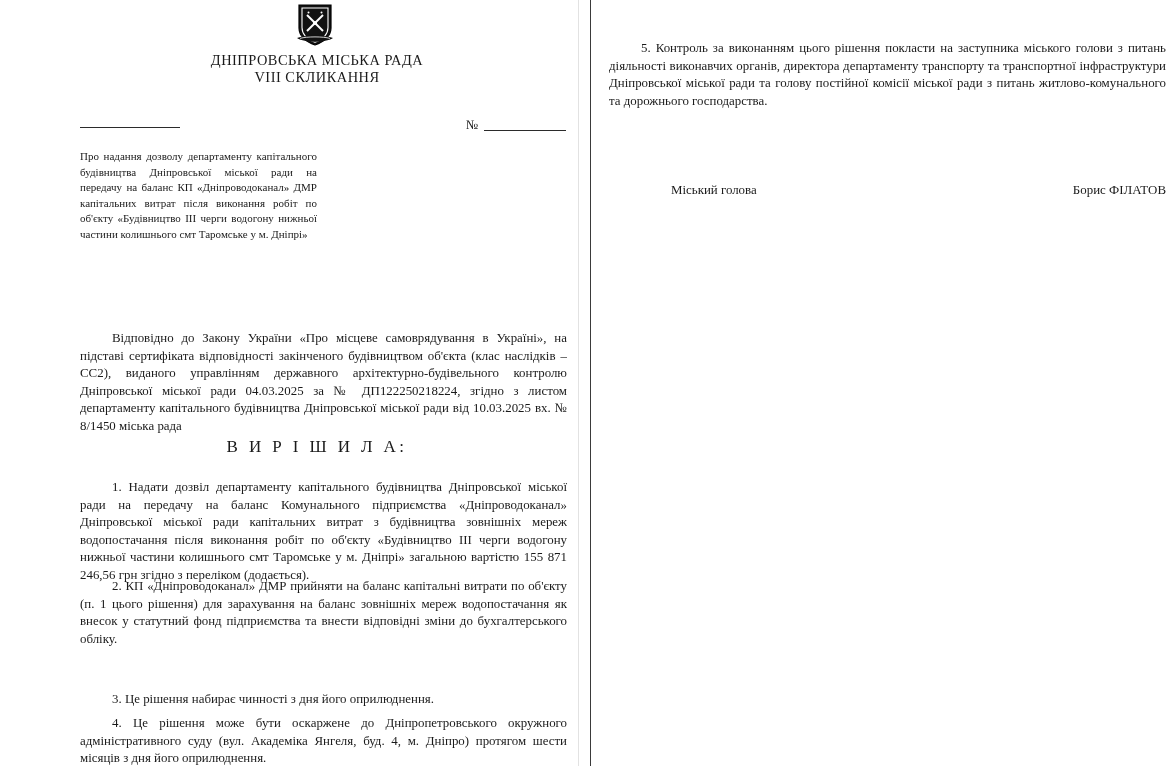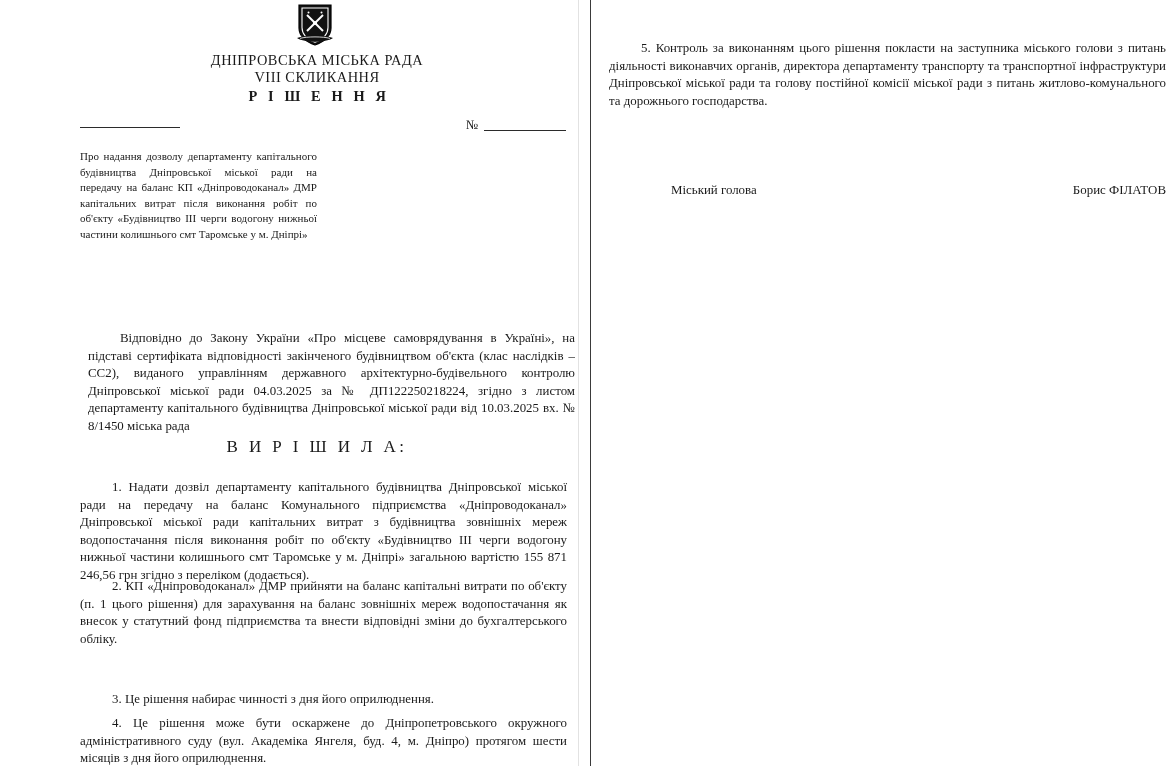--- a/index.html
+++ b/index.html
@@ -143,21 +143,21 @@
     line-height: 15.6px;
     text-align: justify;
     text-align-last: left;
     hyphens: manual;
   }
 
   
   .preamble {
     position: absolute;
     top: 330px;
-    left: 88px;
+    left: 80px;
     width: 487px;
     font-size: 12.9px;
     line-height: 17.6px;
     text-align: justify;
     text-align-last: left;
     text-indent: 32px;
   }
 
   .resolved {
     position: absolute;
@@ -257,21 +257,20 @@
           <circle cx="28.5" cy="10.5" r="1" fill="#ffffff"></circle>
           <path d="M4 36 C12 33 32 33 40 36 C32 41 12 41 4 36 Z" fill="#111111"></path>
           <path d="M7 36.4 C14 34.4 30 34.4 37 36.4" fill="none" stroke="#ffffff" stroke-width="0.8"></path>
         </svg>
       </span>
     </div>
 
     <div class="header-block">
       <div class="header-line1">ДНІПРОВСЬКА МІСЬКА РАДА</div>
       <div class="header-line2">VIII СКЛИКАННЯ</div>
-      <div class="header-line3">Р І Ш Е Н Н Я</div>
     </div>
 
     <div class="blank-row">
       <div class="date-rule"></div>
       <div class="num-label">№</div>
       <div class="num-rule"></div>
     </div>
 
     <div class="subject">Про надання дозволу департаменту капітального будівництва Дніпров­ської міської ради на передачу на баланс КП «Дніпроводоканал» ДМР капітальних витрат після виконання робіт по об'єкту «Будівництво ІІІ черги водогону нижньої частини ко­лишнього смт Таромське у м. Дніп­рі»</div>
 

